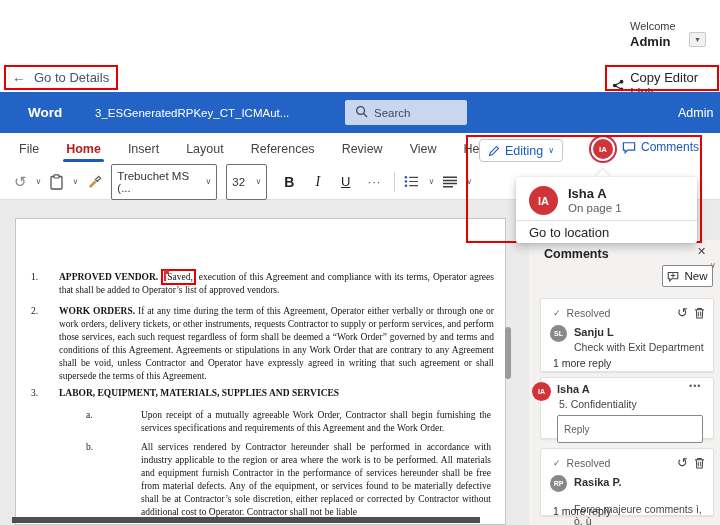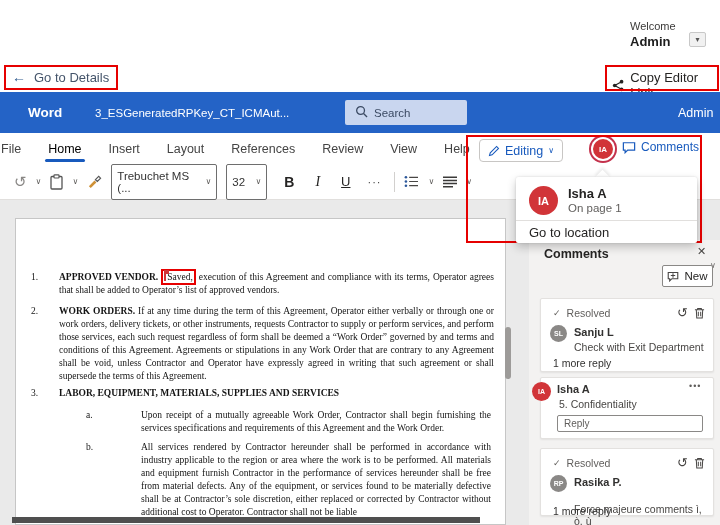--- a/index.html
+++ b/index.html
@@ -34,23 +34,23 @@
 .wb-saved{position:absolute;left:372px;top:15px;color:#fff;font-size:11.5px;cursor:pointer}
 .wb-saved .chev{font-size:8px;margin-left:3px}
 .wb-search{position:absolute;left:345px;top:100px;width:122px;height:25px;background:#c9d6ef;border:none;border-radius:2px;
   font-size:11.5px;color:#3b4a63;padding-left:29px;outline:none;font-family:"Liberation Sans",sans-serif}
 .wb-search::placeholder{color:#3b4a63;opacity:1}
 .wb-search-icon{position:absolute;left:355px;top:105px;z-index:2}
 .wb-admin{position:absolute;left:678px;top:14px;color:#fff;font-size:12.5px;cursor:pointer}
 
 
 .ribbon{position:absolute;left:0;top:133px;width:720px;height:31px;background:#fff;display:flex;align-items:center;
-  gap:25px}
+  padding-left:18px;gap:25px}
 .rtab{font-size:12.5px;color:#444;cursor:pointer;position:relative;padding:4px 1px}
-.rtab.active{color:#000000;font-weight:400}
+.rtab.active{color:#b91c1c;font-weight:700}
 .rtab.active::after{content:"";position:absolute;left:-2px;right:-2px;bottom:-2px;height:3px;background:#185abd;border-radius:2px}
 .editing-btn{position:absolute;left:479px;top:139px;width:84px;height:23px;border:1px solid #c8c6c4;border-radius:4px;
   background:#fff;display:flex;align-items:center;justify-content:center;gap:5px;color:#185abd;font-size:12.5px;cursor:pointer;z-index:2}
 .editing-btn .chev{font-size:8px}
 .ribbon-avatar{position:absolute;left:593px;top:139px;width:20px;height:20px;border-radius:50%;background:#d13438;color:#fff;
   font-size:8px;font-weight:bold;display:flex;align-items:center;justify-content:center;cursor:pointer;z-index:2;
   box-shadow:0 0 0 2px #fff,0 0 0 4px #c4314b}
 .comments-btn{position:absolute;left:622px;top:140px;display:flex;align-items:center;gap:5px;color:#185abd;font-size:12px;
   cursor:pointer;z-index:2}
 
@@ -112,21 +112,21 @@
 .res-spacer{flex:1}
 .res-undo{font-size:13px;color:#484644;cursor:pointer;line-height:1}
 .res-trash{cursor:pointer;line-height:0}
 .c-avatar{position:absolute;width:17px;height:17px;border-radius:50%;background:#8a8886;color:#fff;font-size:7px;font-weight:bold;
   display:flex;align-items:center;justify-content:center}
 .c-avatar.red{background:#d13438}
 .c-name{position:absolute;font-size:11px;font-weight:bold;color:#323130}
 .c-text{position:absolute;font-size:10.5px;color:#484644}
 .c-more{position:absolute;font-size:10.5px;color:#323130;cursor:pointer}
 .c-menu{position:absolute;font-size:9px;color:#605e5c;letter-spacing:1px;cursor:pointer}
-.reply-input{position:absolute;left:16px;top:37px;width:146px;height:17px;border:1px solid #8a8886;border-radius:2px;
+.reply-input{position:absolute;left:16px;top:37px;width:146px;height:28px;border:1px solid #8a8886;border-radius:2px;
   font-size:10px;color:#605e5c;padding-left:6px;outline:none;font-family:"Liberation Sans",sans-serif}
 .reply-input::placeholder{color:#605e5c;opacity:1}
 </style>
 </head>
 <body>
 
 <div id="root">
 
   <div class="welcome">Welcome</div>
   <div class="username">Admin</div>

